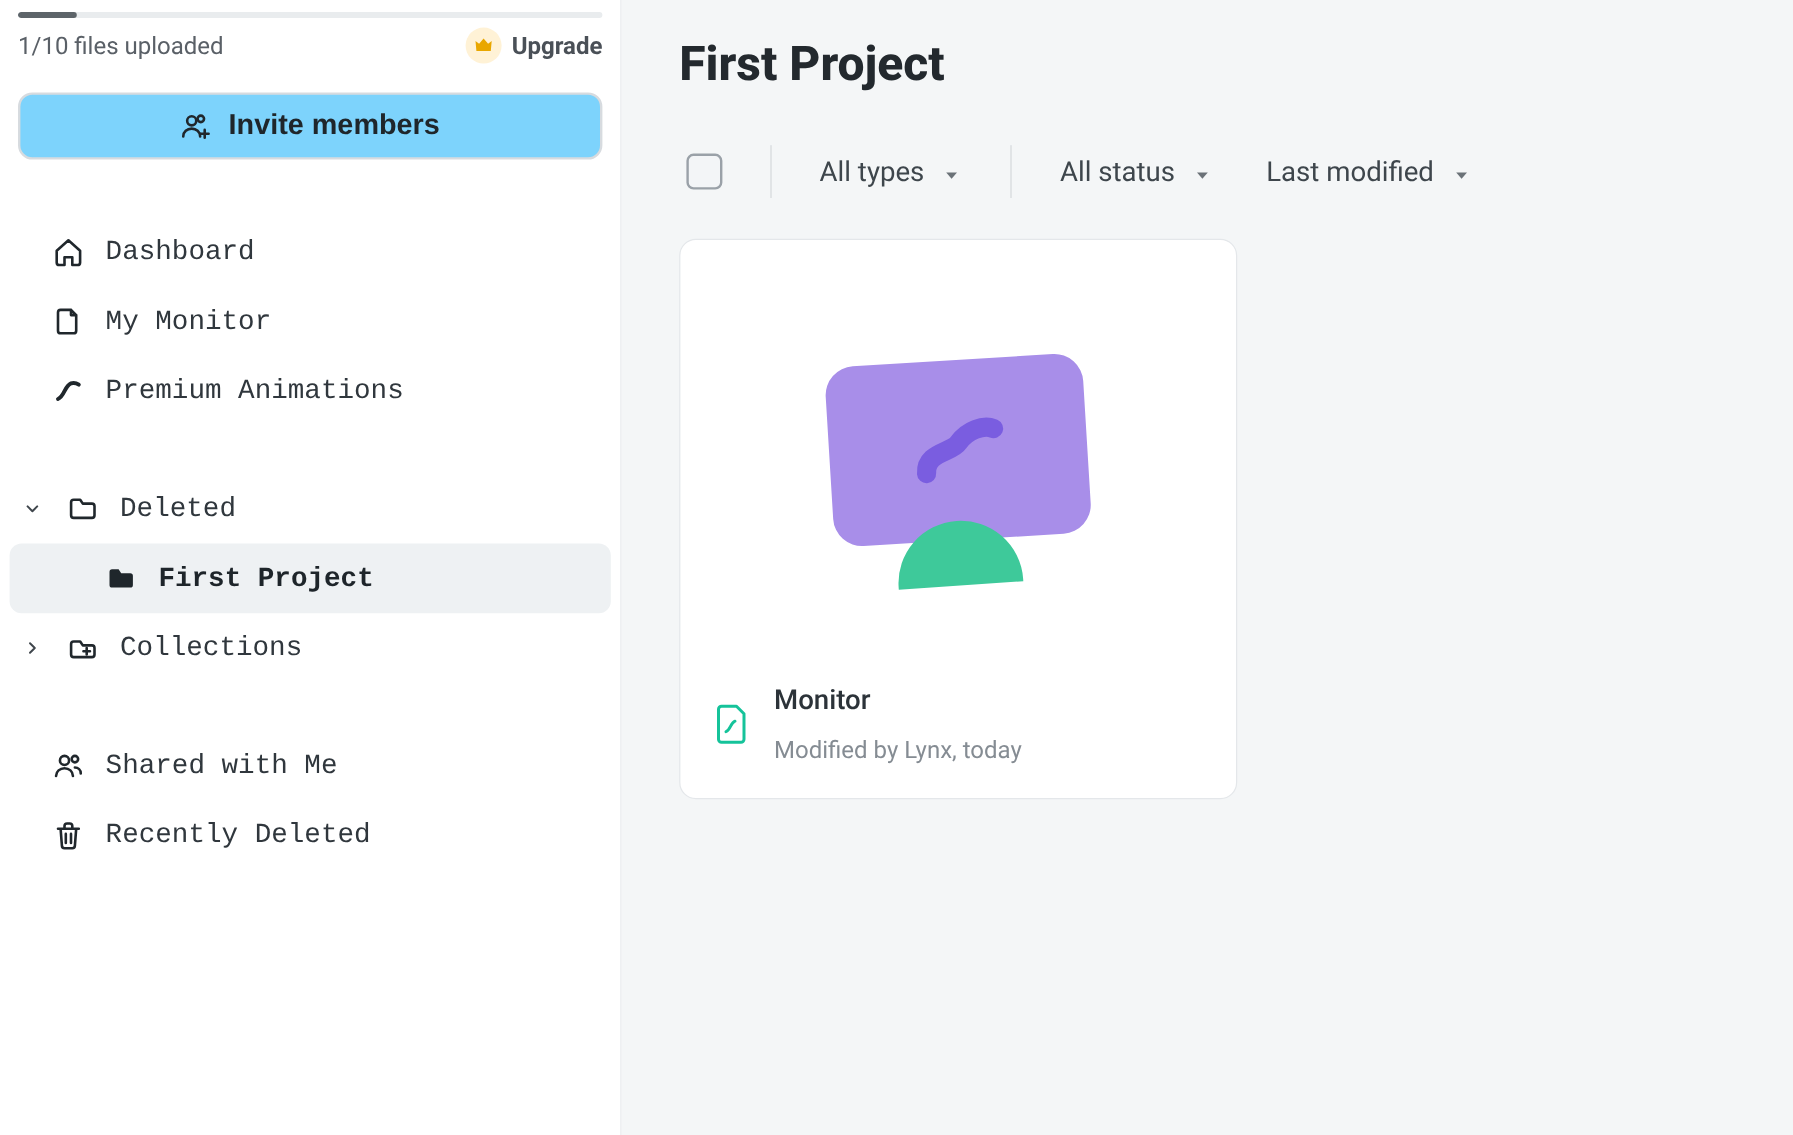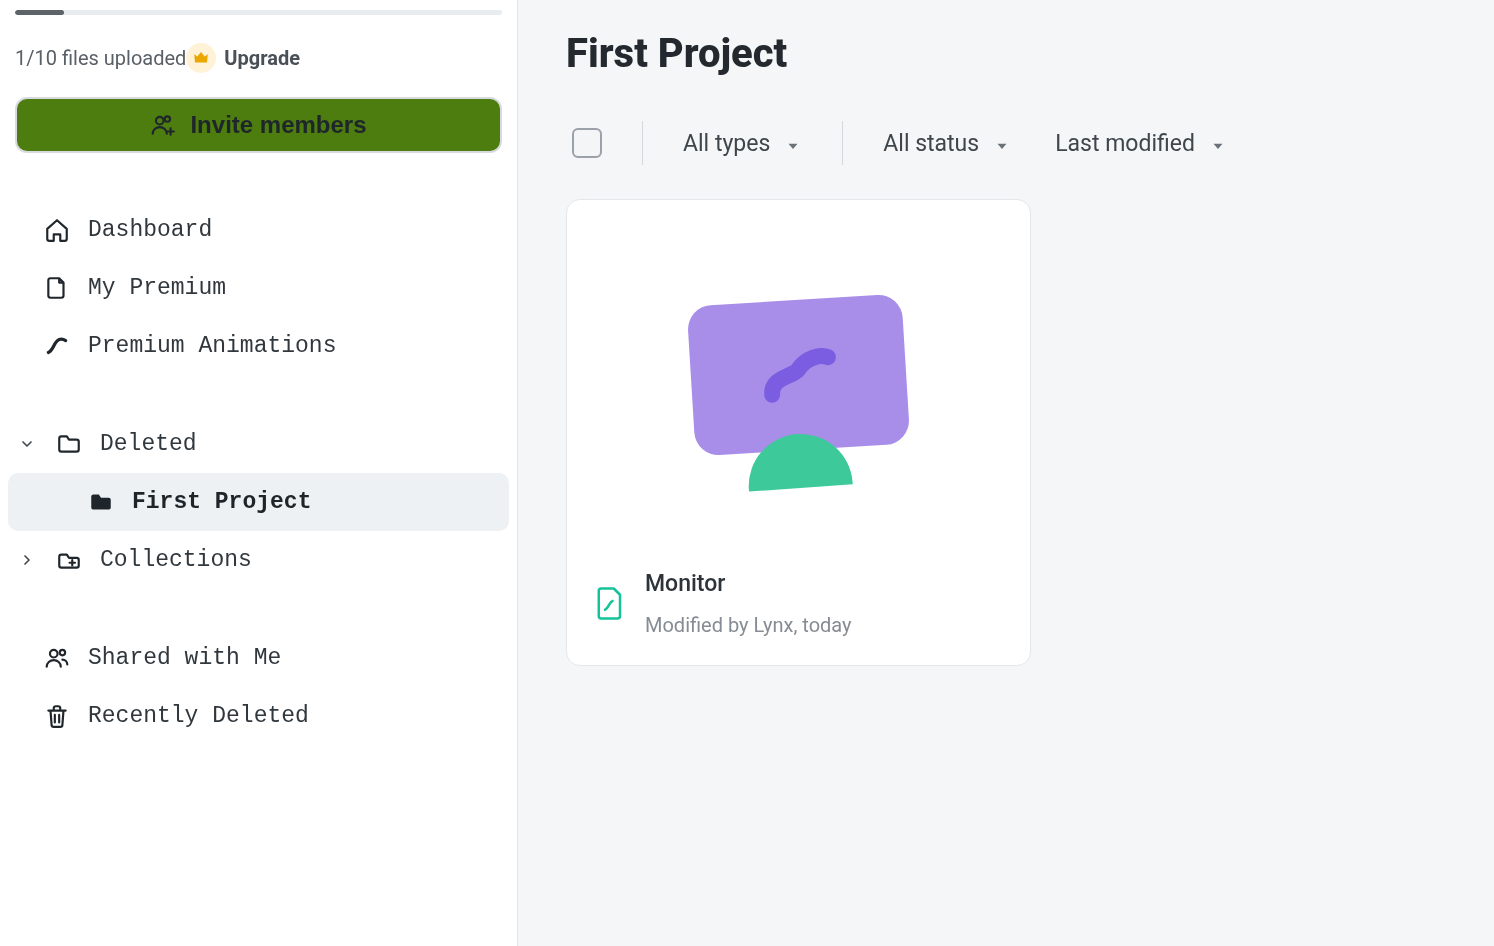--- a/index.html
+++ b/index.html
@@ -35,22 +35,22 @@
   }
   .progress-fill {
     height: 100%;
     background: #5d6469;
     width: 10%;
     border-radius: 4px;
   }
   .upload-row {
     display: flex;
     align-items: center;
+    justify-content: space-between;
     padding: 8px 15px 0 15px;
-    margin-top: 20px;
   }
   .upload-text {
     font-size: 20px;
     color: #5a6067;
   }
   .upgrade {
     display: flex;
     align-items: center;
     gap: 8px;
     cursor: pointer;
@@ -67,21 +67,21 @@
   .upgrade-text {
     font-size: 20px;
     font-weight: 700;
     color: #4a5057;
   }
   .invite-btn {
     margin: 24px 15px 0 15px;
     height: 56px;
     border: 2px solid #d7dbdf;
     border-radius: 12px;
-    background: #4d7c0f;
+    background: #7dd3fc;
     display: flex;
     align-items: center;
     justify-content: center;
     gap: 14px;
     cursor: pointer;
     font-size: 24px;
     font-weight: 700;
     color: #1f262b;
   }
   .nav {
@@ -291,21 +291,21 @@
           </svg>
       </span>
       <span>Dashboard</span>
     </div>
     <div class="nav-item">
       <span class="icon">
         <svg viewBox="0 0 24 24">
             <path fill="none" stroke="#20272c" stroke-width="2" stroke-linecap="round" stroke-linejoin="round" d="M6 3h8l4 4v12a2 2 0 0 1-2 2H6a2 2 0 0 1-2-2V5a2 2 0 0 1 2-2z M14 3v4h4"></path>
           </svg>
       </span>
-      <span>My Premium</span>
+      <span>My Monitor</span>
     </div>
     <div class="nav-item">
       <span class="icon">
         <svg viewBox="0 0 24 24">
             <path fill="none" stroke="#20272c" stroke-width="3" stroke-linecap="round" d="M4 18c5-2 5-10 10-12 3-1 6 1 6 1"></path>
           </svg>
       </span>
       <span>Premium Animations</span>
     </div>
 

